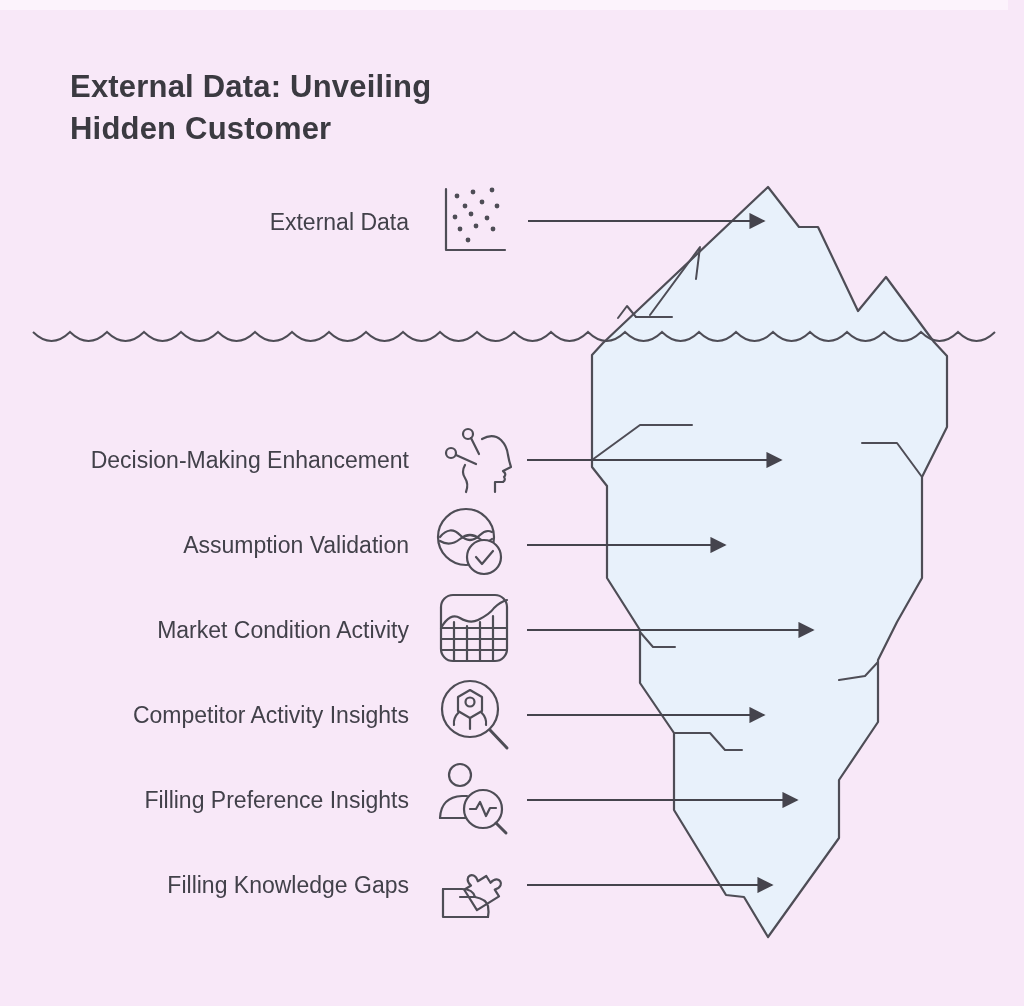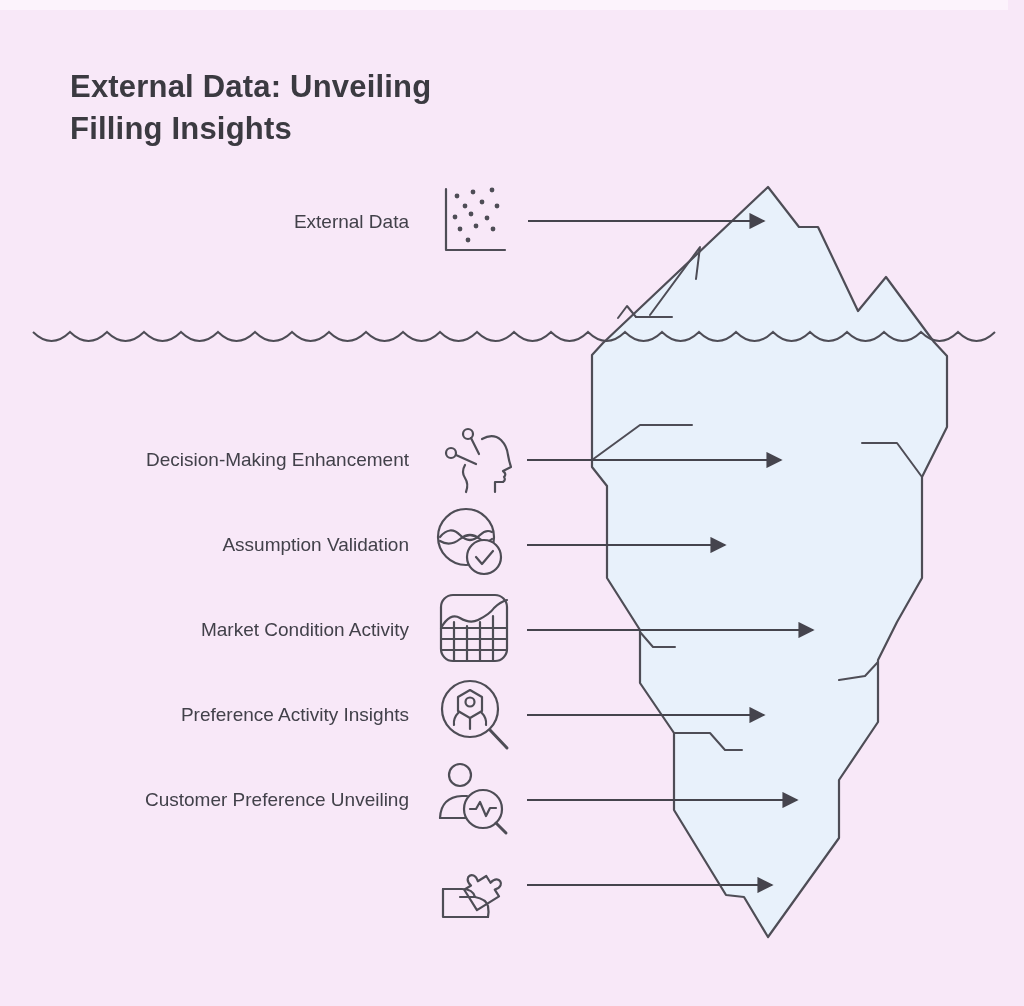--- a/index.html
+++ b/index.html
@@ -8,21 +8,21 @@
     background:#f8e8f8;font-family:"Liberation Sans",sans-serif;
   }
   .top-strip{position:absolute;left:0;top:0;width:100%;height:10px;background:#fcf3fc;}
   .title{
     position:absolute;left:70px;top:66px;
     font-size:31px;font-weight:bold;color:#3b3a41;line-height:42px;
     letter-spacing:0.2px;
   }
   .row-label{
     position:absolute;right:599px;
-    font-size:19px;line-height:24px;color:#42414a;white-space:nowrap;
+    font-size:23px;line-height:24px;color:#42414a;white-space:nowrap;
   }
   svg.scene{position:absolute;left:0;top:0;}
   svg.icon{position:absolute;stroke:#4e4d56;fill:none;stroke-width:2.2;
     stroke-linecap:round;stroke-linejoin:round;}
   .berg{fill:#e8f1fb;stroke:#4e4d56;stroke-width:2.2;stroke-linejoin:round;}
   .crack{fill:none;stroke:#4e4d56;stroke-width:2;stroke-linejoin:round;stroke-linecap:round;}
   .wave{fill:none;stroke:#4e4d56;stroke-width:2;}
   .arrow{stroke:#45444d;stroke-width:1.8;}
 </style>
 </head>
@@ -67,29 +67,30 @@
       <line class="arrow" x1="527" y1="545" x2="725" y2="545" marker-end="url(#ah)"></line>
       <line class="arrow" x1="527" y1="630" x2="813" y2="630" marker-end="url(#ah)"></line>
       <line class="arrow" x1="527" y1="715" x2="764" y2="715" marker-end="url(#ah)"></line>
       <line class="arrow" x1="527" y1="800" x2="797" y2="800" marker-end="url(#ah)"></line>
       <line class="arrow" x1="527" y1="885" x2="772" y2="885" marker-end="url(#ah)"></line>
     </g>
   </svg>
 
   <div class="title">
     <div>External Data: Unveiling</div>
-    <div>Filling Insights</div>
+    <div>Hidden Customer</div>
   </div>
 
   <div class="row-label" style="top:210px">External Data</div>
   <div class="row-label" style="top:533px">Assumption Validation</div>
   <div class="row-label" style="top:448px">Decision-Making Enhancement</div>
   <div class="row-label" style="top:618px">Market Condition Activity</div>
-  <div class="row-label" style="top:703px">Preference Activity Insights</div>
-  <div class="row-label" style="top:788px">Customer Preference Unveiling</div>
+  <div class="row-label" style="top:703px">Competitor Activity Insights</div>
+  <div class="row-label" style="top:788px">Filling Preference Insights</div>
+  <div class="row-label" style="top:873px">Filling Knowledge Gaps</div>
 
   <svg class="icon" style="left:435px;top:184px" width="76" height="76" viewBox="0 0 76 76">
     <path d="M11,5 V66 M11,66 H70"></path>
     <g fill="#4e4d56" stroke="none">
       <circle cx="22" cy="12" r="2.4"></circle>
         <circle cx="38" cy="8" r="2.4"></circle>
       <circle cx="57" cy="6" r="2.4"></circle>
         <circle cx="30" cy="22" r="2.4"></circle>
       <circle cx="47" cy="18" r="2.4"></circle>
         <circle cx="62" cy="22" r="2.4"></circle>

